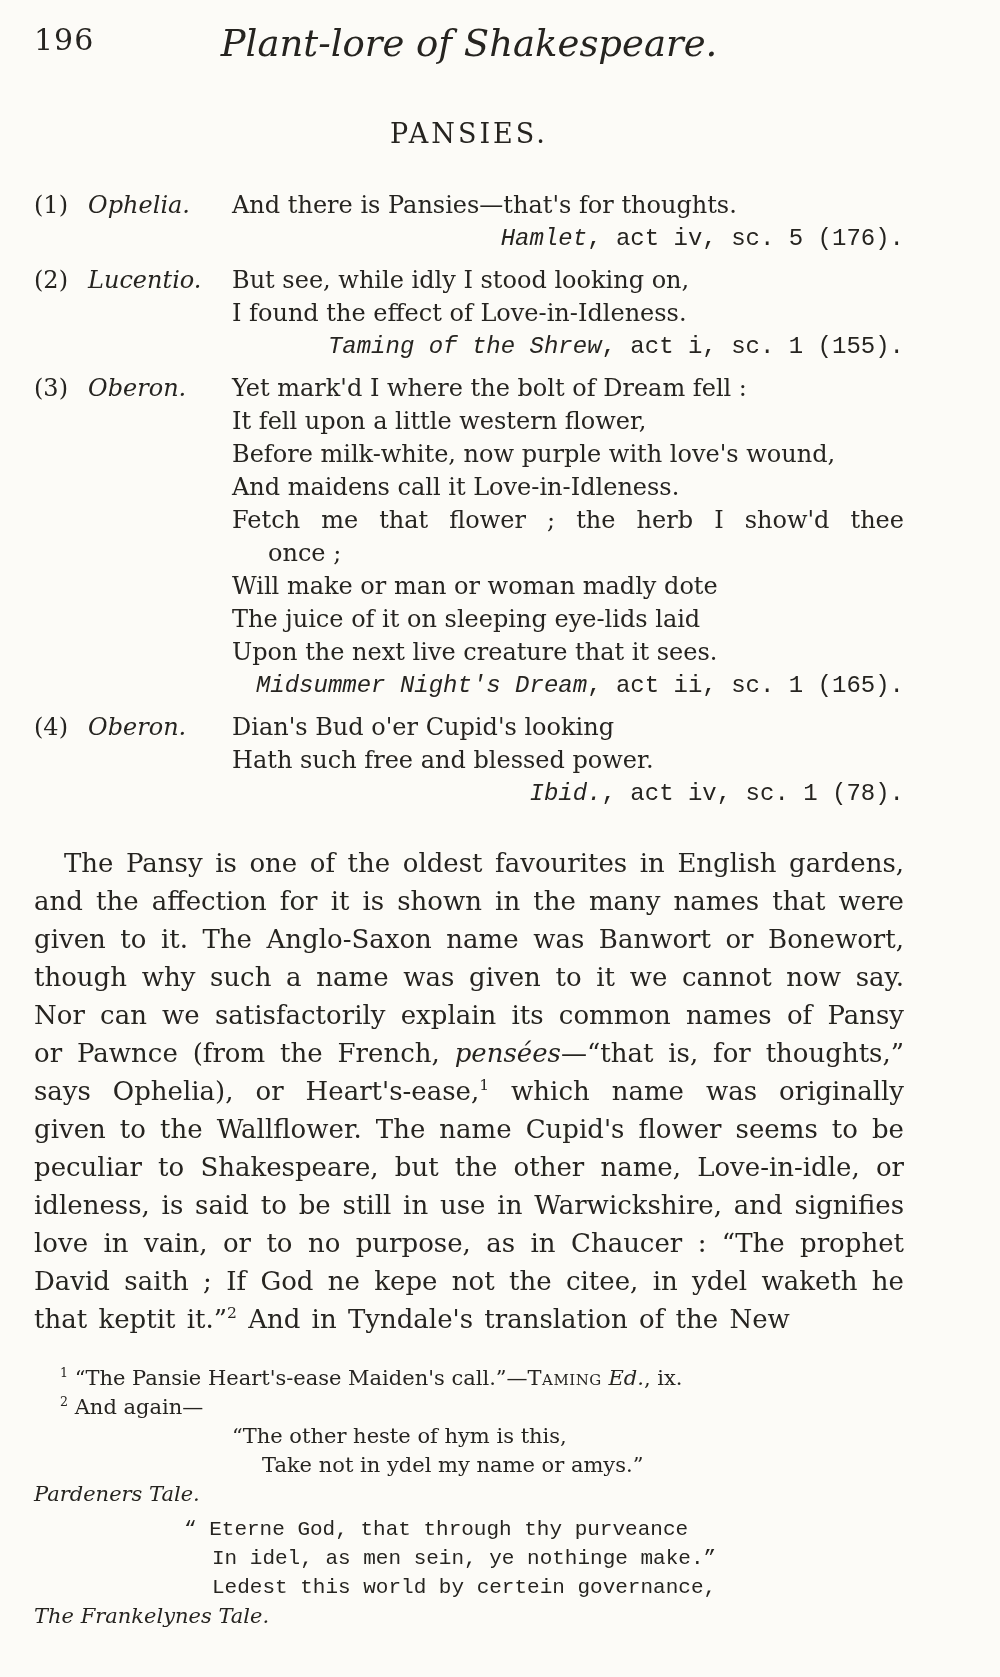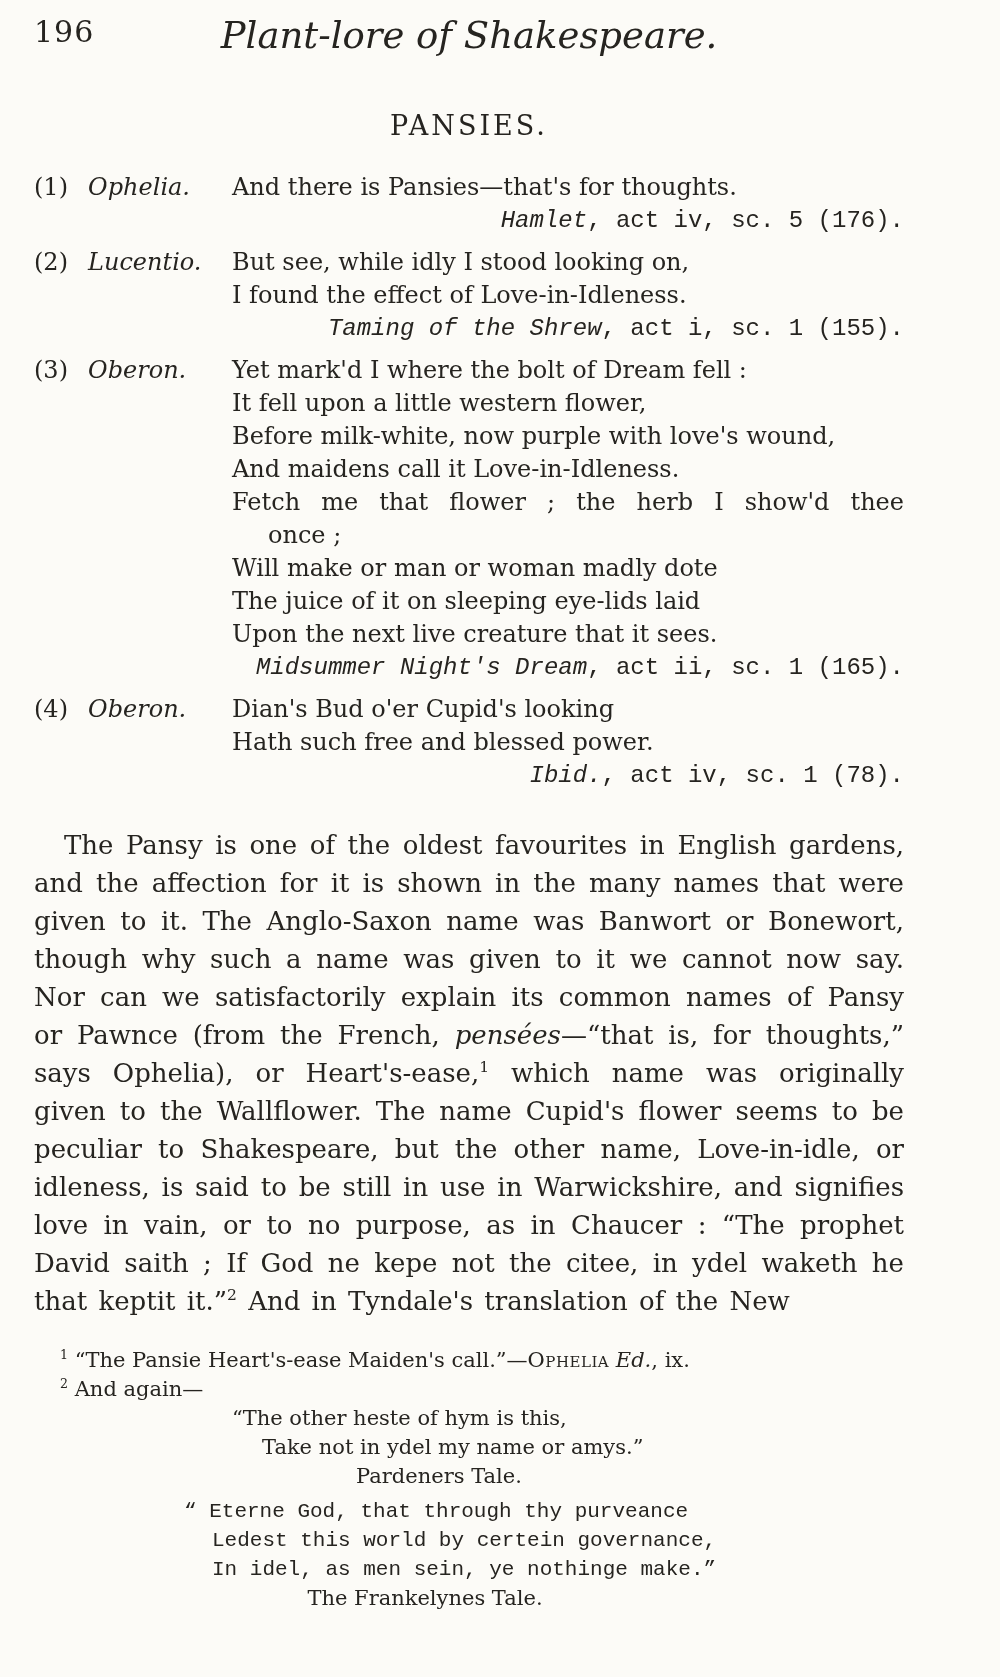--- a/index.html
+++ b/index.html
@@ -7,21 +7,21 @@
   html, body { margin: 0; padding: 0; }
   body {
     width: 1000px;
     background: #fcfbf7;
     font-family: "DejaVu Serif", "Liberation Serif", serif;
     color: #262420;
   }
   .page {
     width: 1000px;
     height: 1677px;
-    padding: 14px 96px 24px 34px;
+    padding: 22px 96px 24px 34px;
     overflow: hidden;
     position: relative;
   }
   
   .page-header {
     position: relative;
     height: 46px;
   }
   .page-number {
     font-size: 30px;
@@ -35,21 +35,21 @@
     font-style: italic;
     font-size: 37px;
     white-space: nowrap;
   }
   
   .section-heading {
     text-align: center;
     font-size: 27px;
     font-weight: 400;
     letter-spacing: 3px;
-    margin: 50px 0 30px 0;
+    margin: 50px 0 40px 0;
   }
   
   .quotes { margin: 0; }
   .quote {
     display: flex;
     font-size: 24px;
     line-height: 33px;
     margin-bottom: 9px;
   }
   .q-num { width: 54px; flex: none; }
@@ -80,22 +80,23 @@
     margin-top: 26px;
     font-size: 21px;
     line-height: 29px;
   }
   .fn { margin: 0; text-indent: 26px; }
   .smallcaps { font-variant: small-caps; letter-spacing: 0.5px; }
   .fn .ital { font-style: italic; }
   .verse { margin-left: 198px; }
   .verse .vline.v-indent { padding-left: 30px; }
   .verse-cite {
-    text-align: center;
+    text-align: left;
     padding-right: 60px;
+    font-style: italic;
   }
   .verse.second { margin-left: 150px; margin-top: 6px; font-family: Liberation Mono, monospace; }
   .verse.second .vline.v-indent { padding-left: 28px; }
   .verse-cite.second-cite { padding-right: 88px; }
 </style>
 </head>
 <body>
 
 <div class="page">
 
@@ -153,32 +154,32 @@
         <div class="q-cite"><span class="work">Ibid.</span><span>, act iv, sc. 1 (78).</span></div>
       </div>
     </div>
 
   </section>
 
   <p class="body-para"><span>The Pansy is one of the oldest favourites in English gardens, and the affection for it is shown in the many names that were given to it.  The Anglo-Saxon name was Banwort or Bonewort, though why such a name was given to it we cannot now say.  Nor can we satisfactorily explain its common names of Pansy or Pawnce (from the French, </span><i>pensées</i><span>—“that is, for thoughts,” says Ophelia), or Heart's-ease,</span><sup>1</sup><span> which name was originally given to the Wallflower.  The name Cupid's flower seems to be peculiar to Shakespeare, but the other name, Love-in-idle, or idleness, is said to be still in use in Warwickshire, and signifies love in vain, or to no purpose, as in Chaucer : “The prophet David saith ; If God ne kepe not the citee, in ydel waketh he that keptit it.”</span><sup>2</sup><span>  And in Tyndale's translation of the New</span></p>
 
   <section class="footnotes">
 
-    <p class="fn"><sup>1</sup><span> “The Pansie Heart's-ease Maiden's call.”—</span><span class="smallcaps">Ophelia</span><span class="ital"> Ed.</span><span>, ix.</span></p>
+    <p class="fn"><sup>1</sup><span> “The Pansie Heart's-ease Maiden's call.”—</span><span class="smallcaps">Taming</span><span class="ital"> Ed.</span><span>, ix.</span></p>
 
     <p class="fn"><sup>2</sup><span> And again—</span></p>
 
     <div class="verse">
       <div class="vline">“The other heste of hym is this,</div>
       <div class="vline v-indent">Take not in ydel my name or amys.”</div>
     </div>
     <div class="verse-cite">Pardeners Tale.</div>
 
     <div class="verse second">
       <div class="vline">“ Eterne God, that through thy purveance</div>
+      <div class="vline v-indent">In idel, as men sein, ye nothinge make.”</div>
       <div class="vline v-indent">Ledest this world by certein governance,</div>
-      <div class="vline v-indent">In idel, as men sein, ye nothinge make.”</div>
     </div>
     <div class="verse-cite second-cite">The Frankelynes Tale.</div>
 
   </section>
 
 </div>
 
 </body></html>

